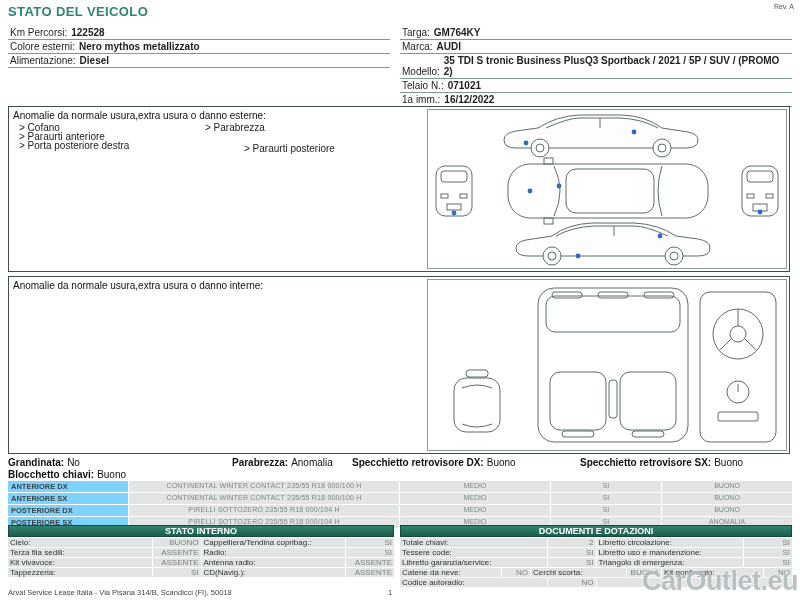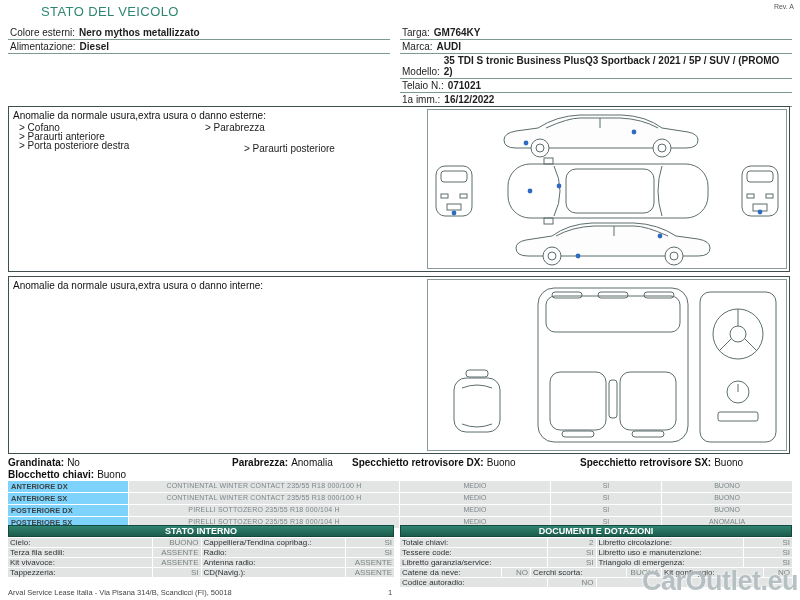--- a/index.html
+++ b/index.html
@@ -1,21 +1,21 @@
 <!DOCTYPE html>
 <html><head>
 <meta charset="utf-8">
 <style>
   * { box-sizing: border-box; margin: 0; padding: 0; }
   html, body { width: 800px; height: 600px; }
   body { font-family: "Liberation Sans", sans-serif; background: #ffffff; }
   .page { position: relative; width: 800px; height: 600px; background: #fff; overflow: hidden; }
 
-  .title { position: absolute; left: 8px; top: 4px; font-size: 13px; font-weight: normal;
-           color: #2e8672; letter-spacing: .4px; margin-left: 33px; }
+  .title { position: absolute; left: 8px; top: 4px; font-size: 13px; font-weight: bold;
+           color: #2e8672; letter-spacing: .4px; }
   .rev { position: absolute; right: 6px; top: 3px; font-size: 7px; color: #555; }
 
   .info-col { position: absolute; top: 26px; }
   .info-left  { left: 8px;   width: 382px; }
   .info-right { left: 400px; width: 392px; }
   .info-row { display: flex; align-items: flex-end; border-bottom: 1px solid #7c9a93;
               padding: 1px 2px; font-size: 10px; color: #1d1d1d; min-height: 12px; }
   .info-row .lbl { white-space: nowrap; margin-right: 4px; }
   .info-row .val { font-weight: bold; }
 
@@ -70,20 +70,24 @@
 </head>
 <body>
 
 <div class="page">
 
   <div class="title">STATO DEL VEICOLO</div>
   <div class="rev">Rev. A</div>
 
   <div class="info-col info-left">
     <div class="info-row">
+      <span class="lbl">Km Percorsi:</span>
+      <span class="val">122528</span>
+    </div>
+    <div class="info-row">
       <span class="lbl">Colore esterni:</span>
       <span class="val">Nero mythos metallizzato</span>
     </div>
     <div class="info-row">
       <span class="lbl">Alimentazione:</span>
       <span class="val">Diesel</span>
     </div>
   </div>
 
   <div class="info-col info-right">

